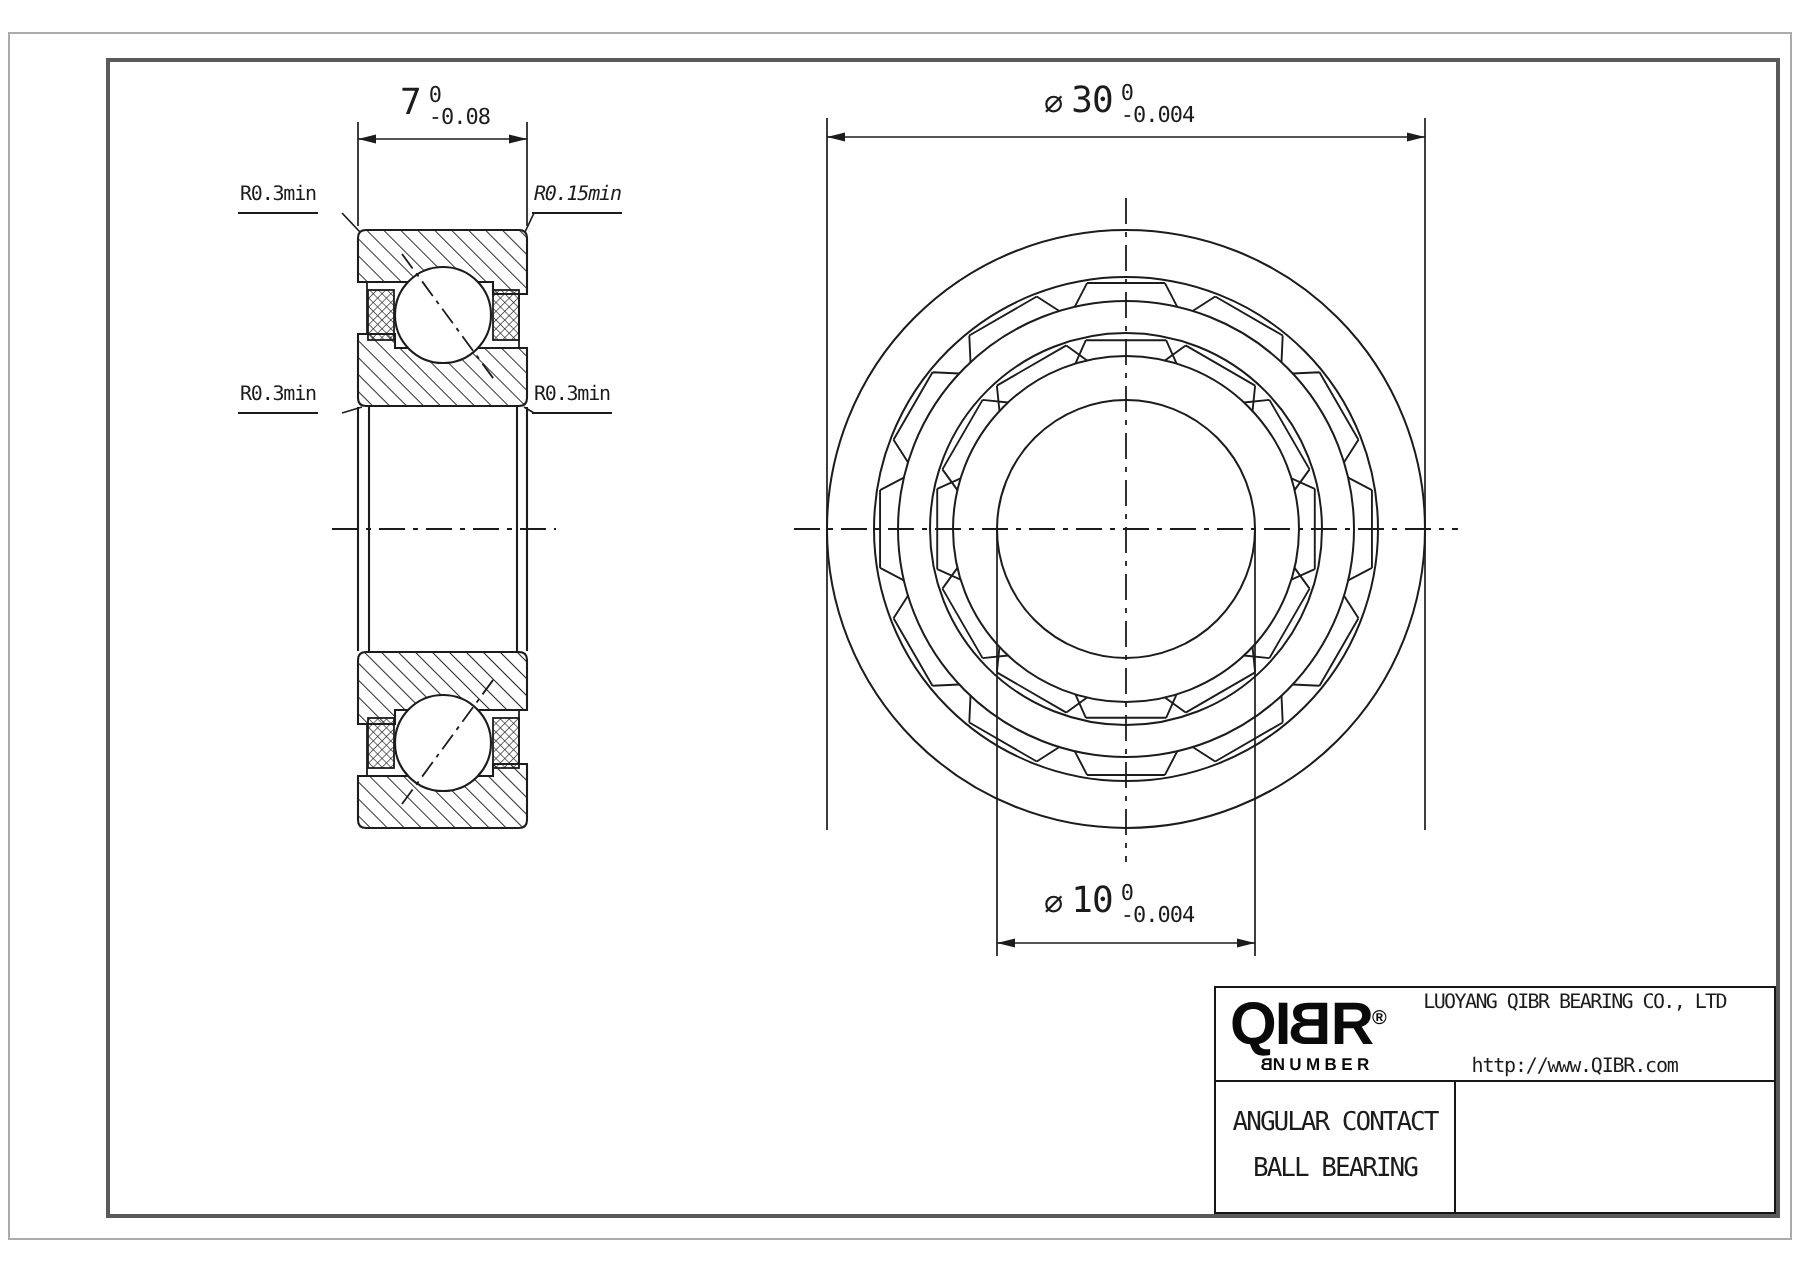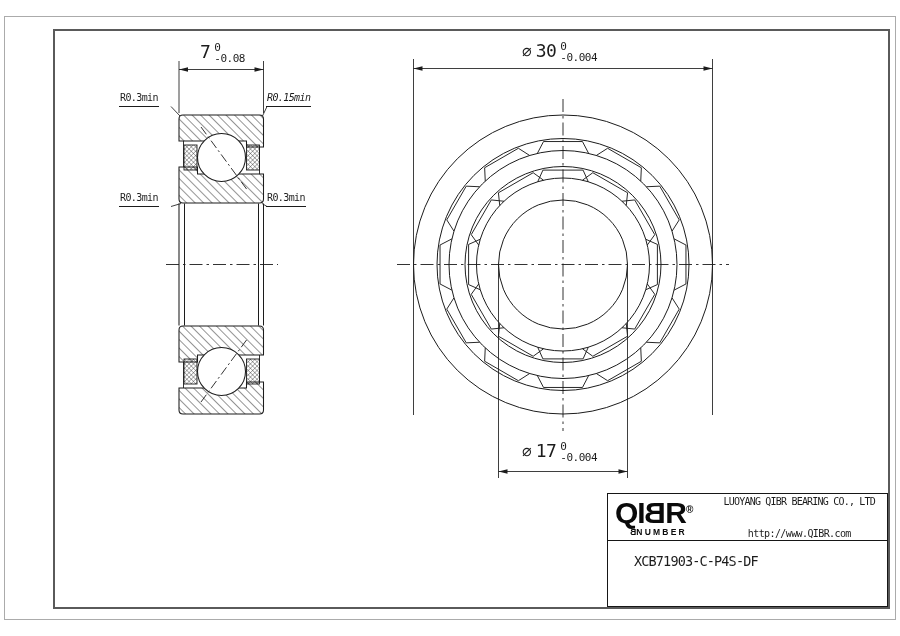--- a/index.html
+++ b/index.html
@@ -24,21 +24,21 @@
                box-sizing:border-box;display:flex;flex-direction:column;background:#fff;}
   #tb-row1{height:46px;display:flex;border-bottom:1.6px solid #161616;}
   #tb-logo-cell{width:122px;padding:3px 0 0 7px;box-sizing:border-box;}
   .logo-line{font-family:"Liberation Sans","DejaVu Sans",sans-serif;font-weight:800;
              font-size:30px;line-height:26px;letter-spacing:-1px;color:#0a0a0a;white-space:nowrap;}
   .mirror{display:inline-block;transform:scaleX(-1);}
   .reg{font-size:10px;font-weight:700;vertical-align:10px;letter-spacing:0;}
   .logo-sub{font-family:"Liberation Sans","DejaVu Sans",sans-serif;font-weight:700;
             font-size:8.5px;letter-spacing:2.2px;margin:1px 0 0 13px;color:#0a0a0a;}
   #tb-company-cell{flex:1;display:flex;flex-direction:column;justify-content:center;
-                   align-items:center;padding-right:12px;gap:5px;}
+                   align-items:center;padding-right:24px;gap:5px;}
   .company-name{font-size:10px;letter-spacing:-0.8px;white-space:nowrap;}
   .website{font-size:10px;letter-spacing:-0.6px;white-space:nowrap;margin-top:16px;}
   #tb-row2{flex:1;display:flex;}
   #tb-type-cell{width:119px;border-right:1.6px solid #161616;text-align:center;
                 padding-top:9px;font-size:13px;letter-spacing:-1px;line-height:23px;white-space:nowrap;}
   #tb-part-cell{flex:1;padding:9px 0 0 5px;font-size:12.5px;letter-spacing:-0.8px;
                 line-height:23px;white-space:nowrap;}
   .part-number{font-size:13.5px;letter-spacing:-0.85px;margin-left:21px;}
 </style>
 </head>
@@ -157,36 +157,39 @@
   <span class="phi">⌀</span>
   <span class="main">30</span>
   <span class="stack">
     <span class="sup">0</span>
     <span class="sub">-0.004</span>
   </span>
 </div>
 
 <div class="abs dim" style="left:522px;top:441px;">
   <span class="phi">⌀</span>
-  <span class="main">17</span>
+  <span class="main">10</span>
   <span class="stack">
     <span class="sup">0</span>
     <span class="sub">-0.004</span>
   </span>
 </div>
 
 <div id="title-block" class="abs">
   <div id="tb-row1">
     <div id="tb-logo-cell">
       <div class="logo-line"><span>QI</span><span class="mirror">B</span><span>R</span><span class="reg">®</span></div>
       <div class="logo-sub"><span class="mirror">B</span><span>NUMBER</span></div>
     </div>
     <div id="tb-company-cell">
       <div class="company-name">LUOYANG QIBR BEARING CO., LTD</div>
       <div class="website">http://www.QIBR.com</div>
     </div>
   </div>
   <div id="tb-row2">
+    <div id="tb-type-cell">
+      <div>ANGULAR CONTACT</div>
+      <div>BALL BEARING</div>
+    </div>
     <div id="tb-part-cell">
-      <div class="part-number">XCB71903-C-P4S-DF</div>
     </div>
   </div>
 </div>
 
 </body></html>

